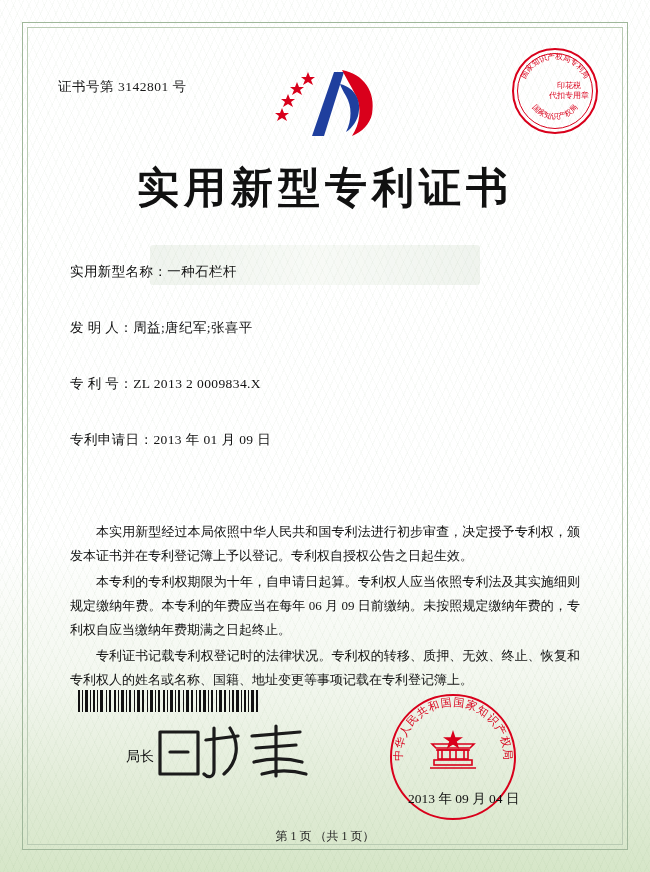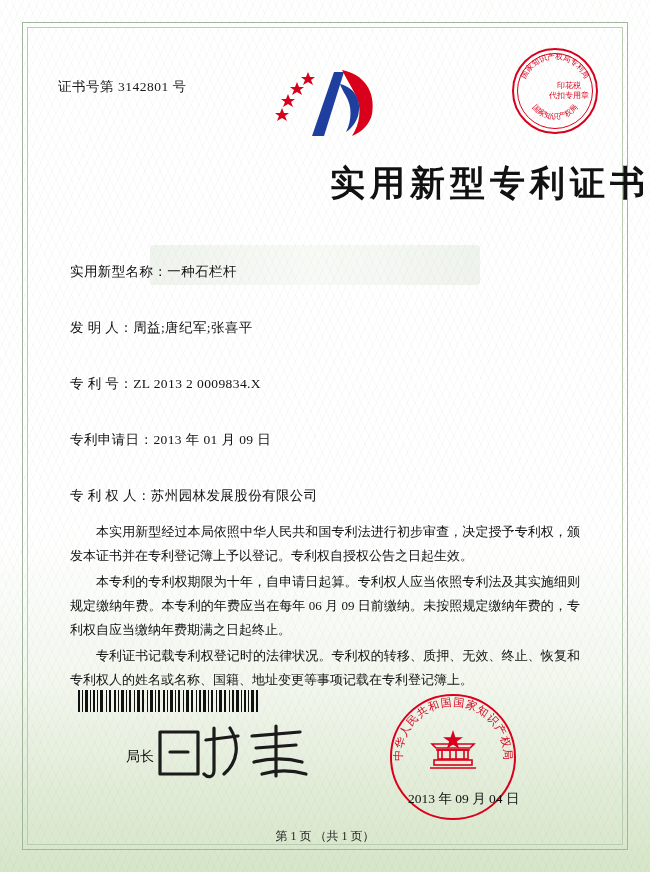--- a/index.html
+++ b/index.html
@@ -108,22 +108,22 @@
     fill: #d9001b;
     font-size: 7.6px;
     font-family: "Liberation Serif", serif;
   }
 
   .title {
     position: absolute;
     left: 0;
     right: 0;
     top: 160px;
-    text-align: right;
-    font-size: 35px;
+    text-align: center;
+    font-size: 42px;
     font-weight: bold;
     letter-spacing: 5px;
     color: #111111;
     font-family: "Liberation Serif", serif;
   }
 
   .fields {
     position: absolute;
     left: 70px;
     top: 250px;
@@ -283,23 +283,20 @@
       <span class="lbl">实用新型名称：</span><span class="val">一种石栏杆</span>
     </div>
     <div class="field">
       <span class="lbl">发  明  人：</span><span class="val">周益;唐纪军;张喜平</span>
     </div>
     <div class="field">
       <span class="lbl">专  利  号：</span><span class="val">ZL 2013 2 0009834.X</span>
     </div>
     <div class="field">
       <span class="lbl">专利申请日：</span><span class="val">2013 年 01 月 09 日</span>
-    </div>
-    <div class="field">
-      <span class="lbl">专 利 权 人：</span><span class="val">苏州园林发展股份有限公司</span>
     </div>
   </div>
 
   <div class="body-text">
     <p>本实用新型经过本局依照中华人民共和国专利法进行初步审查，决定授予专利权，颁发本证书并在专利登记簿上予以登记。专利权自授权公告之日起生效。</p>
     <p>本专利的专利权期限为十年，自申请日起算。专利权人应当依照专利法及其实施细则规定缴纳年费。本专利的年费应当在每年 06 月 09 日前缴纳。未按照规定缴纳年费的，专利权自应当缴纳年费期满之日起终止。</p>
     <p>专利证书记载专利权登记时的法律状况。专利权的转移、质押、无效、终止、恢复和专利权人的姓名或名称、国籍、地址变更等事项记载在专利登记簿上。</p>
   </div>
 
   <svg class="barcode" viewBox="0 0 182 22">

